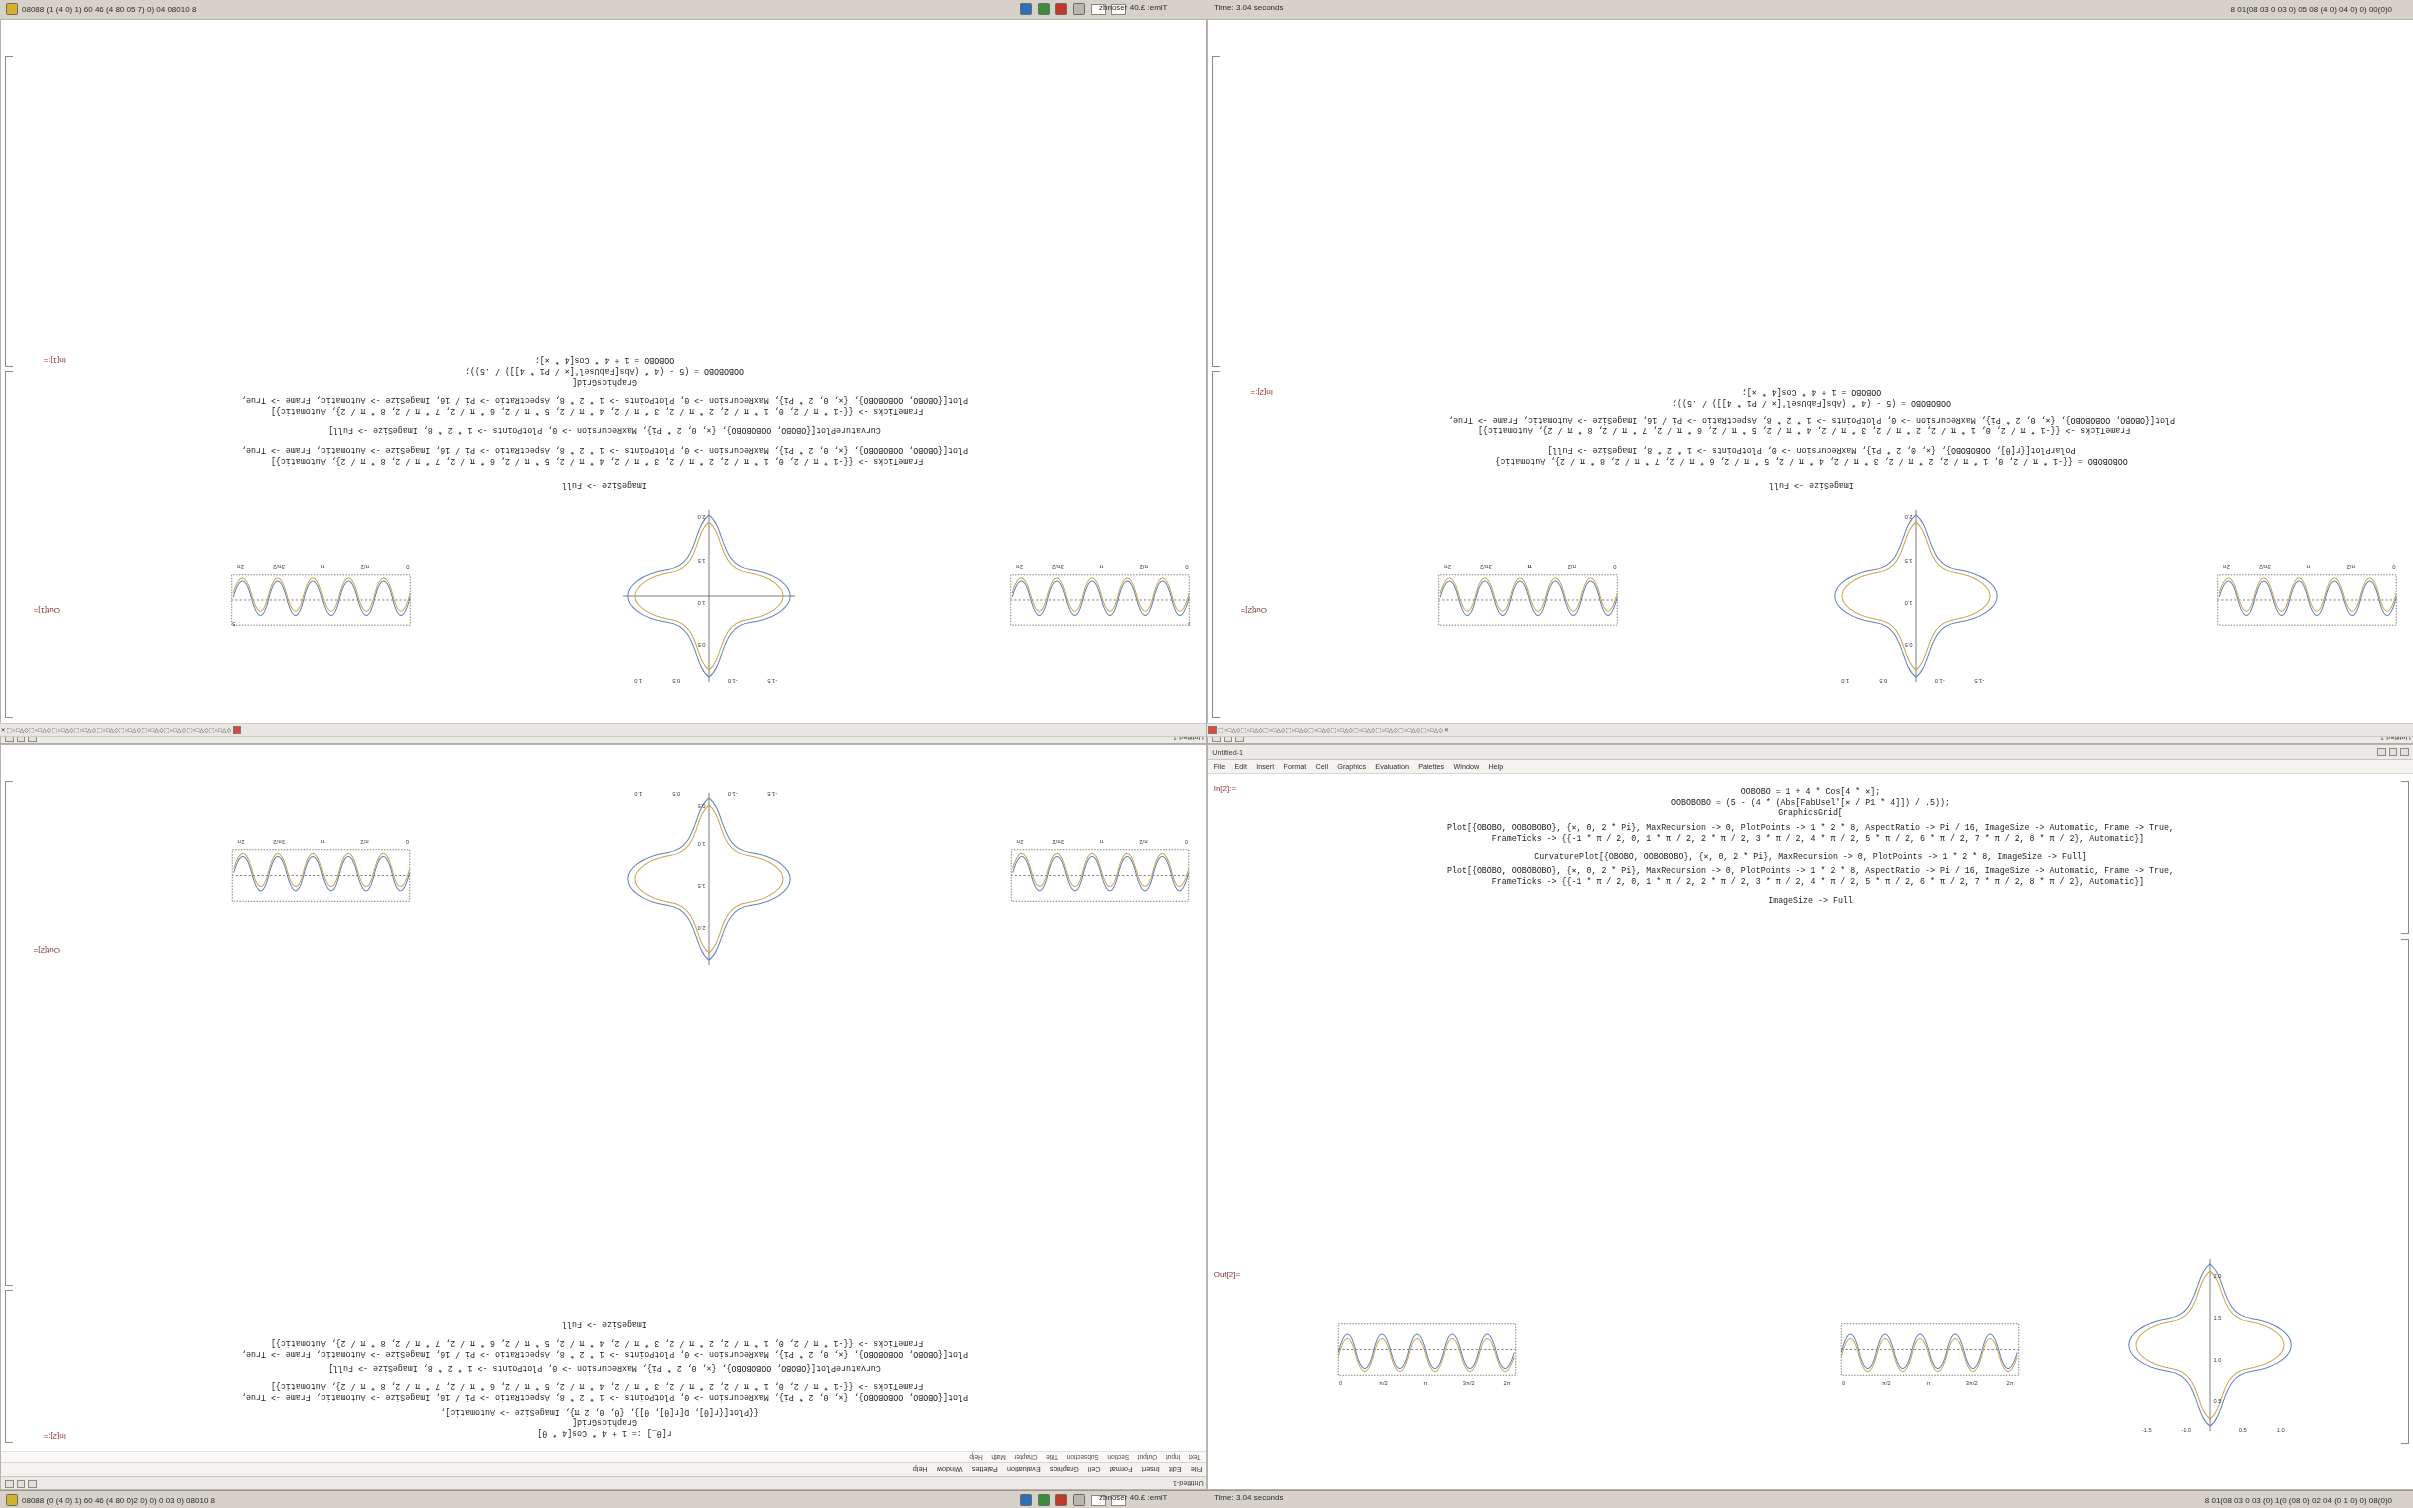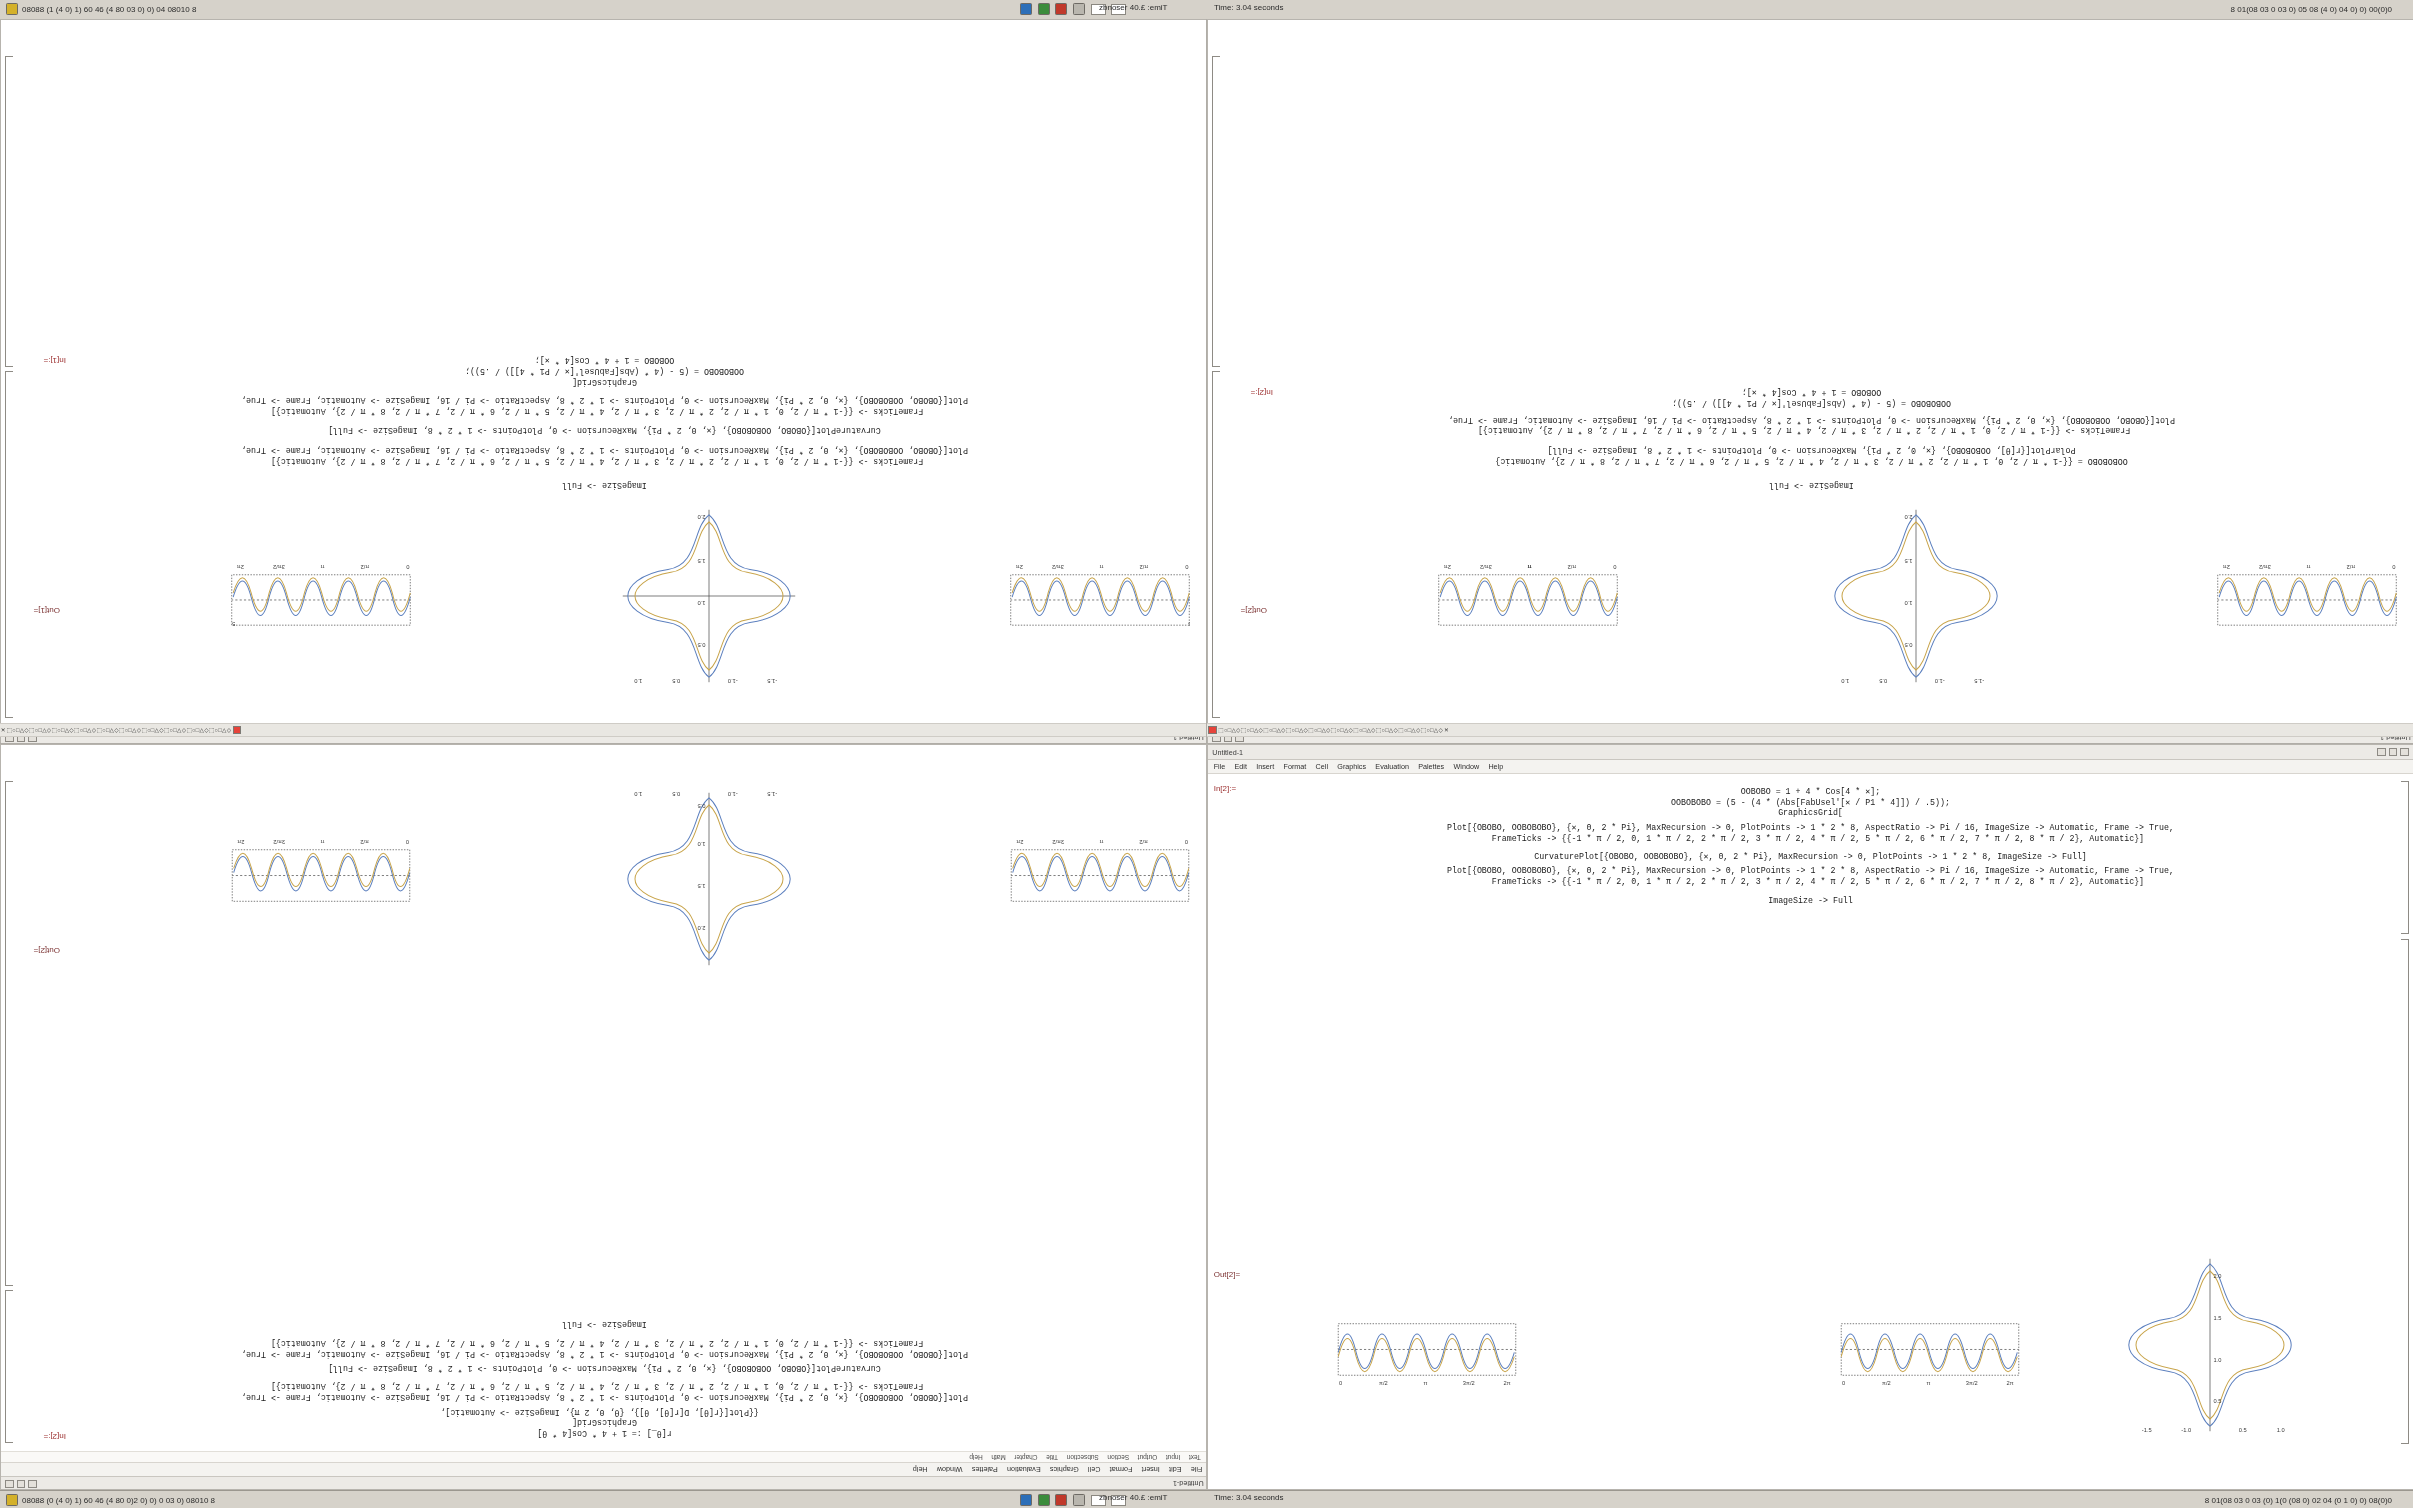--- a/index.html
+++ b/index.html
@@ -77,21 +77,21 @@
   .mini-win-ctl i{display:block;width:6.5px;height:6.5px;border:0.7px solid #8d8a84;background:#e4e1db;}
 </style>
 </head>
 <body>
 
 <div id="root">
 
   <div class="osbar top">
     <div class="left">
       <span class="trayicon yellow"></span>
-      <span class="txt">08088 (1 (4  0) 1) 60 46 (4 80 03 0) 0) 04 08010 8</span>
+      <span class="txt">08088 (1 (4  0) 1) 60 46 (4 80 05 7) 0) 04 08010 8</span>
     </div>
     <div class="center">
       <span class="trayicon blue"></span>
       <span class="trayicon green"></span>
       <span class="trayicon red"></span>
       <span class="trayicon grey"></span>
       <span class="mini-thumb"></span>
       <span class="mini-thumb"></span>
     </div>
     <div class="right">

